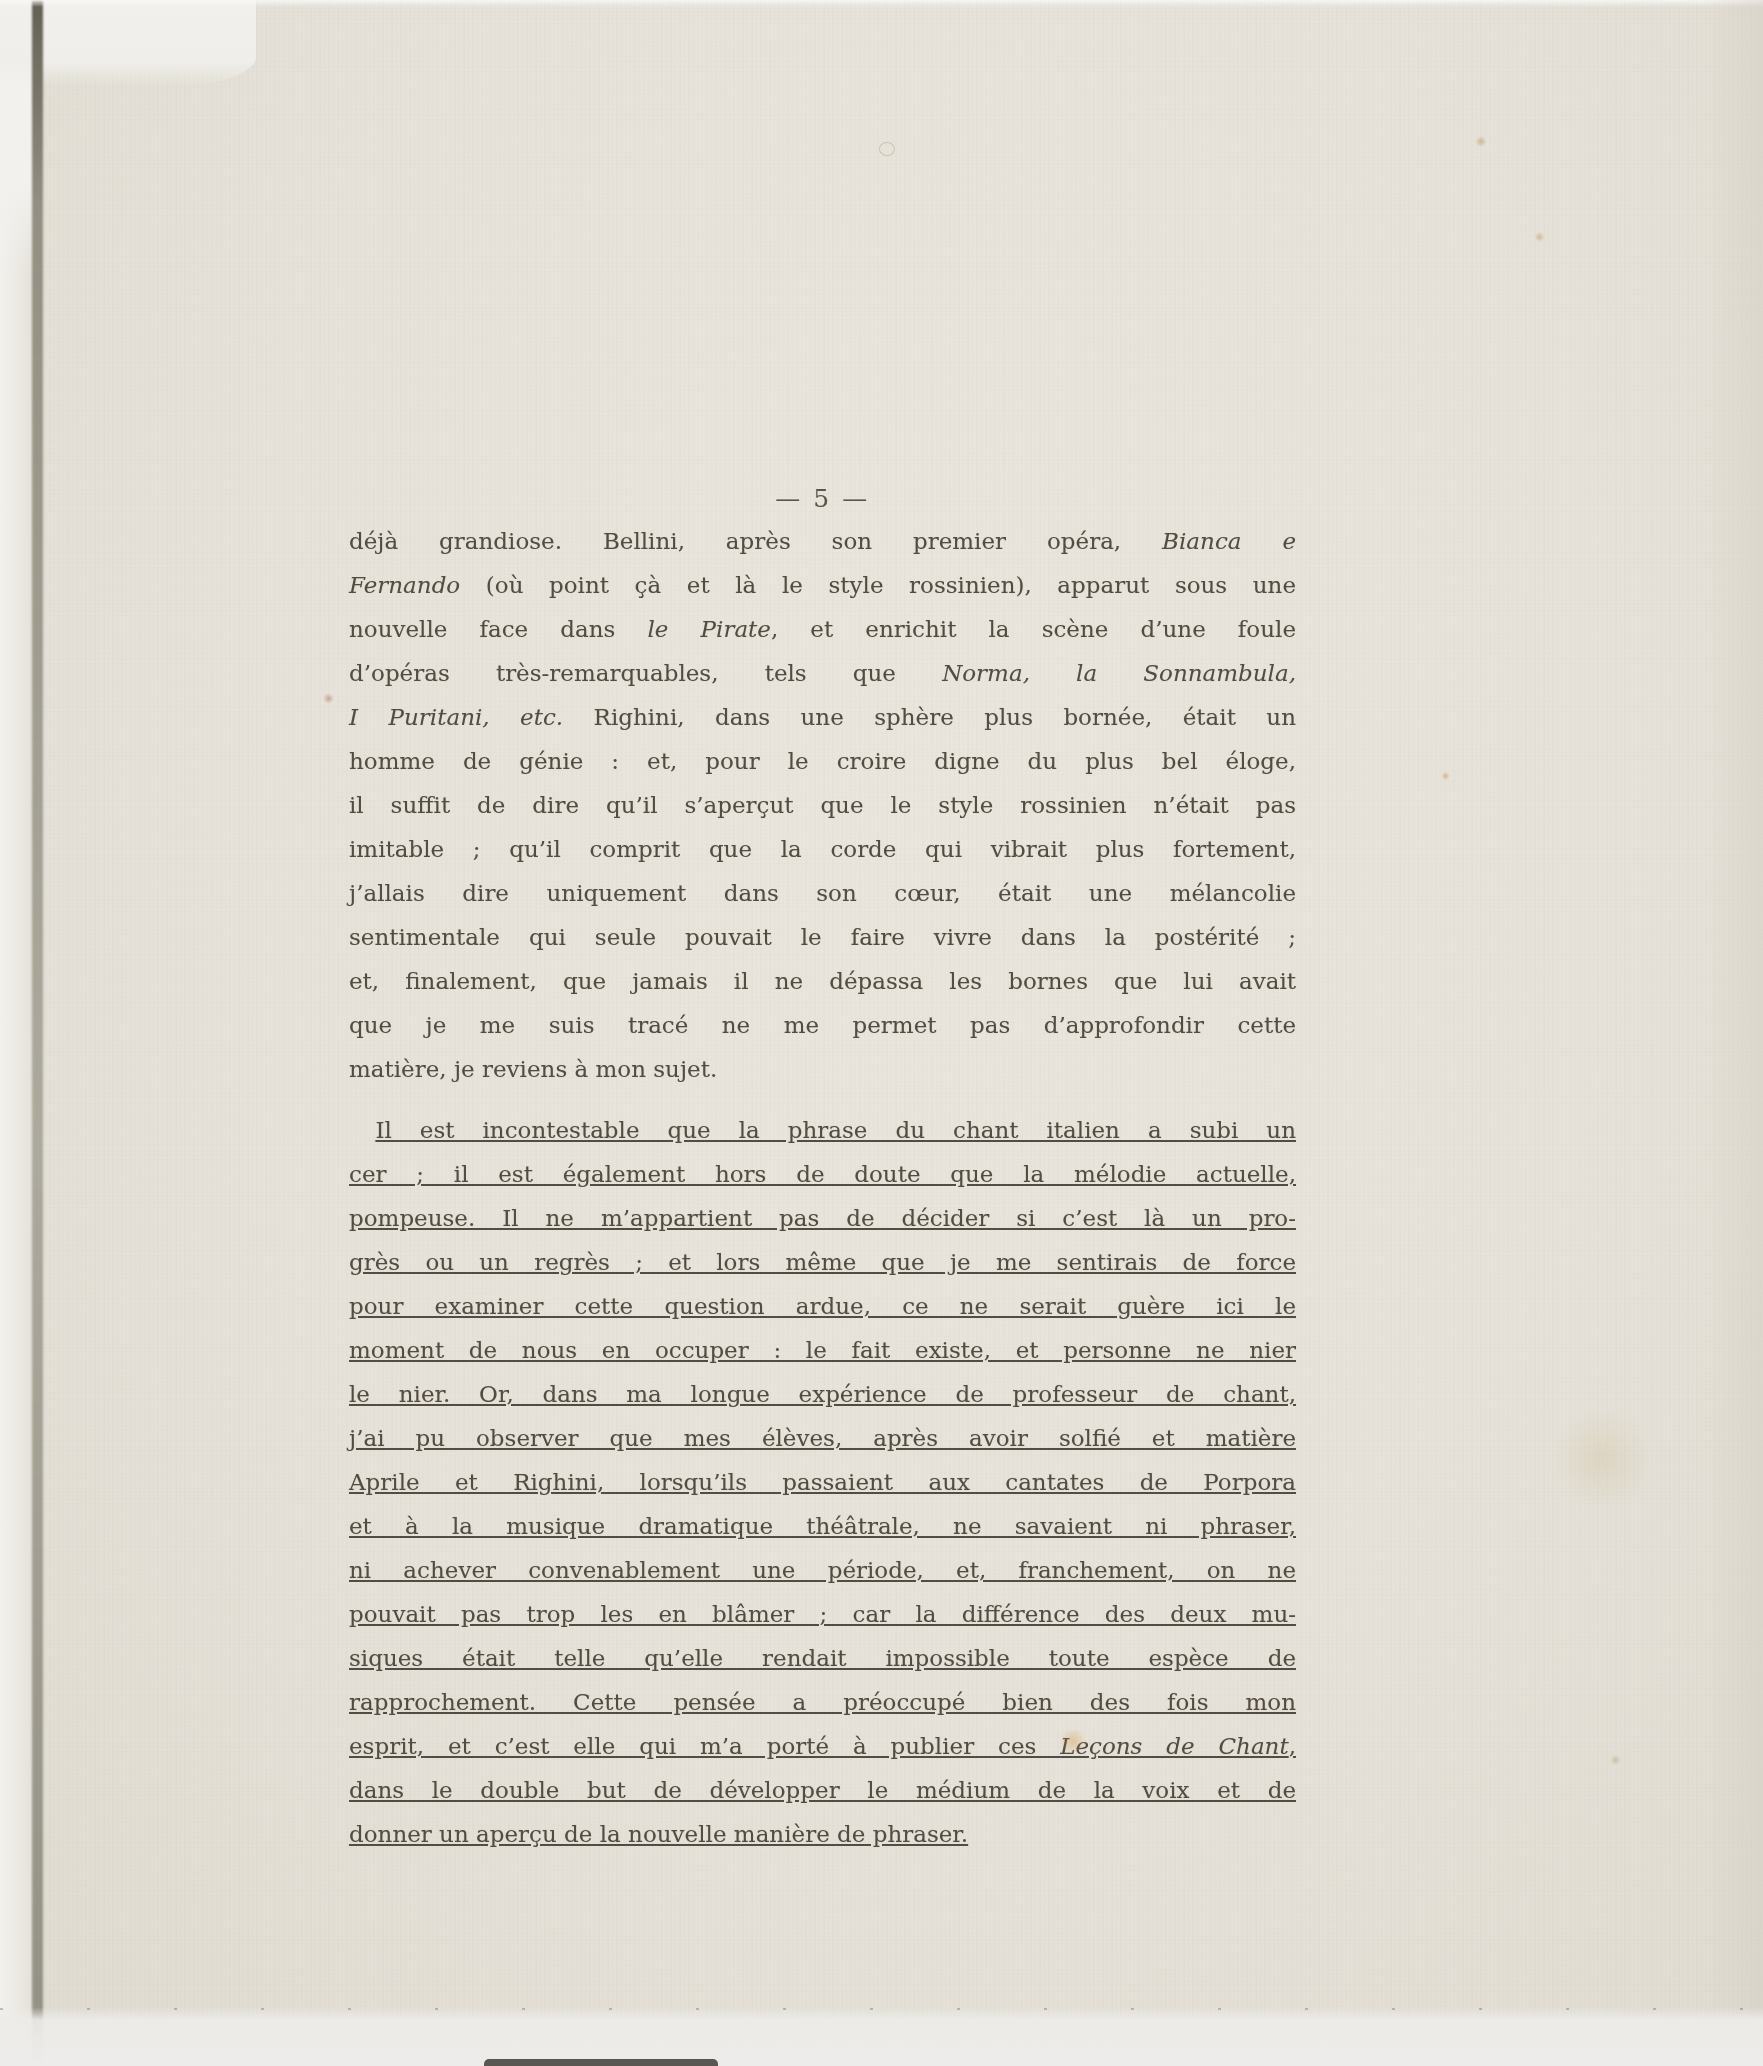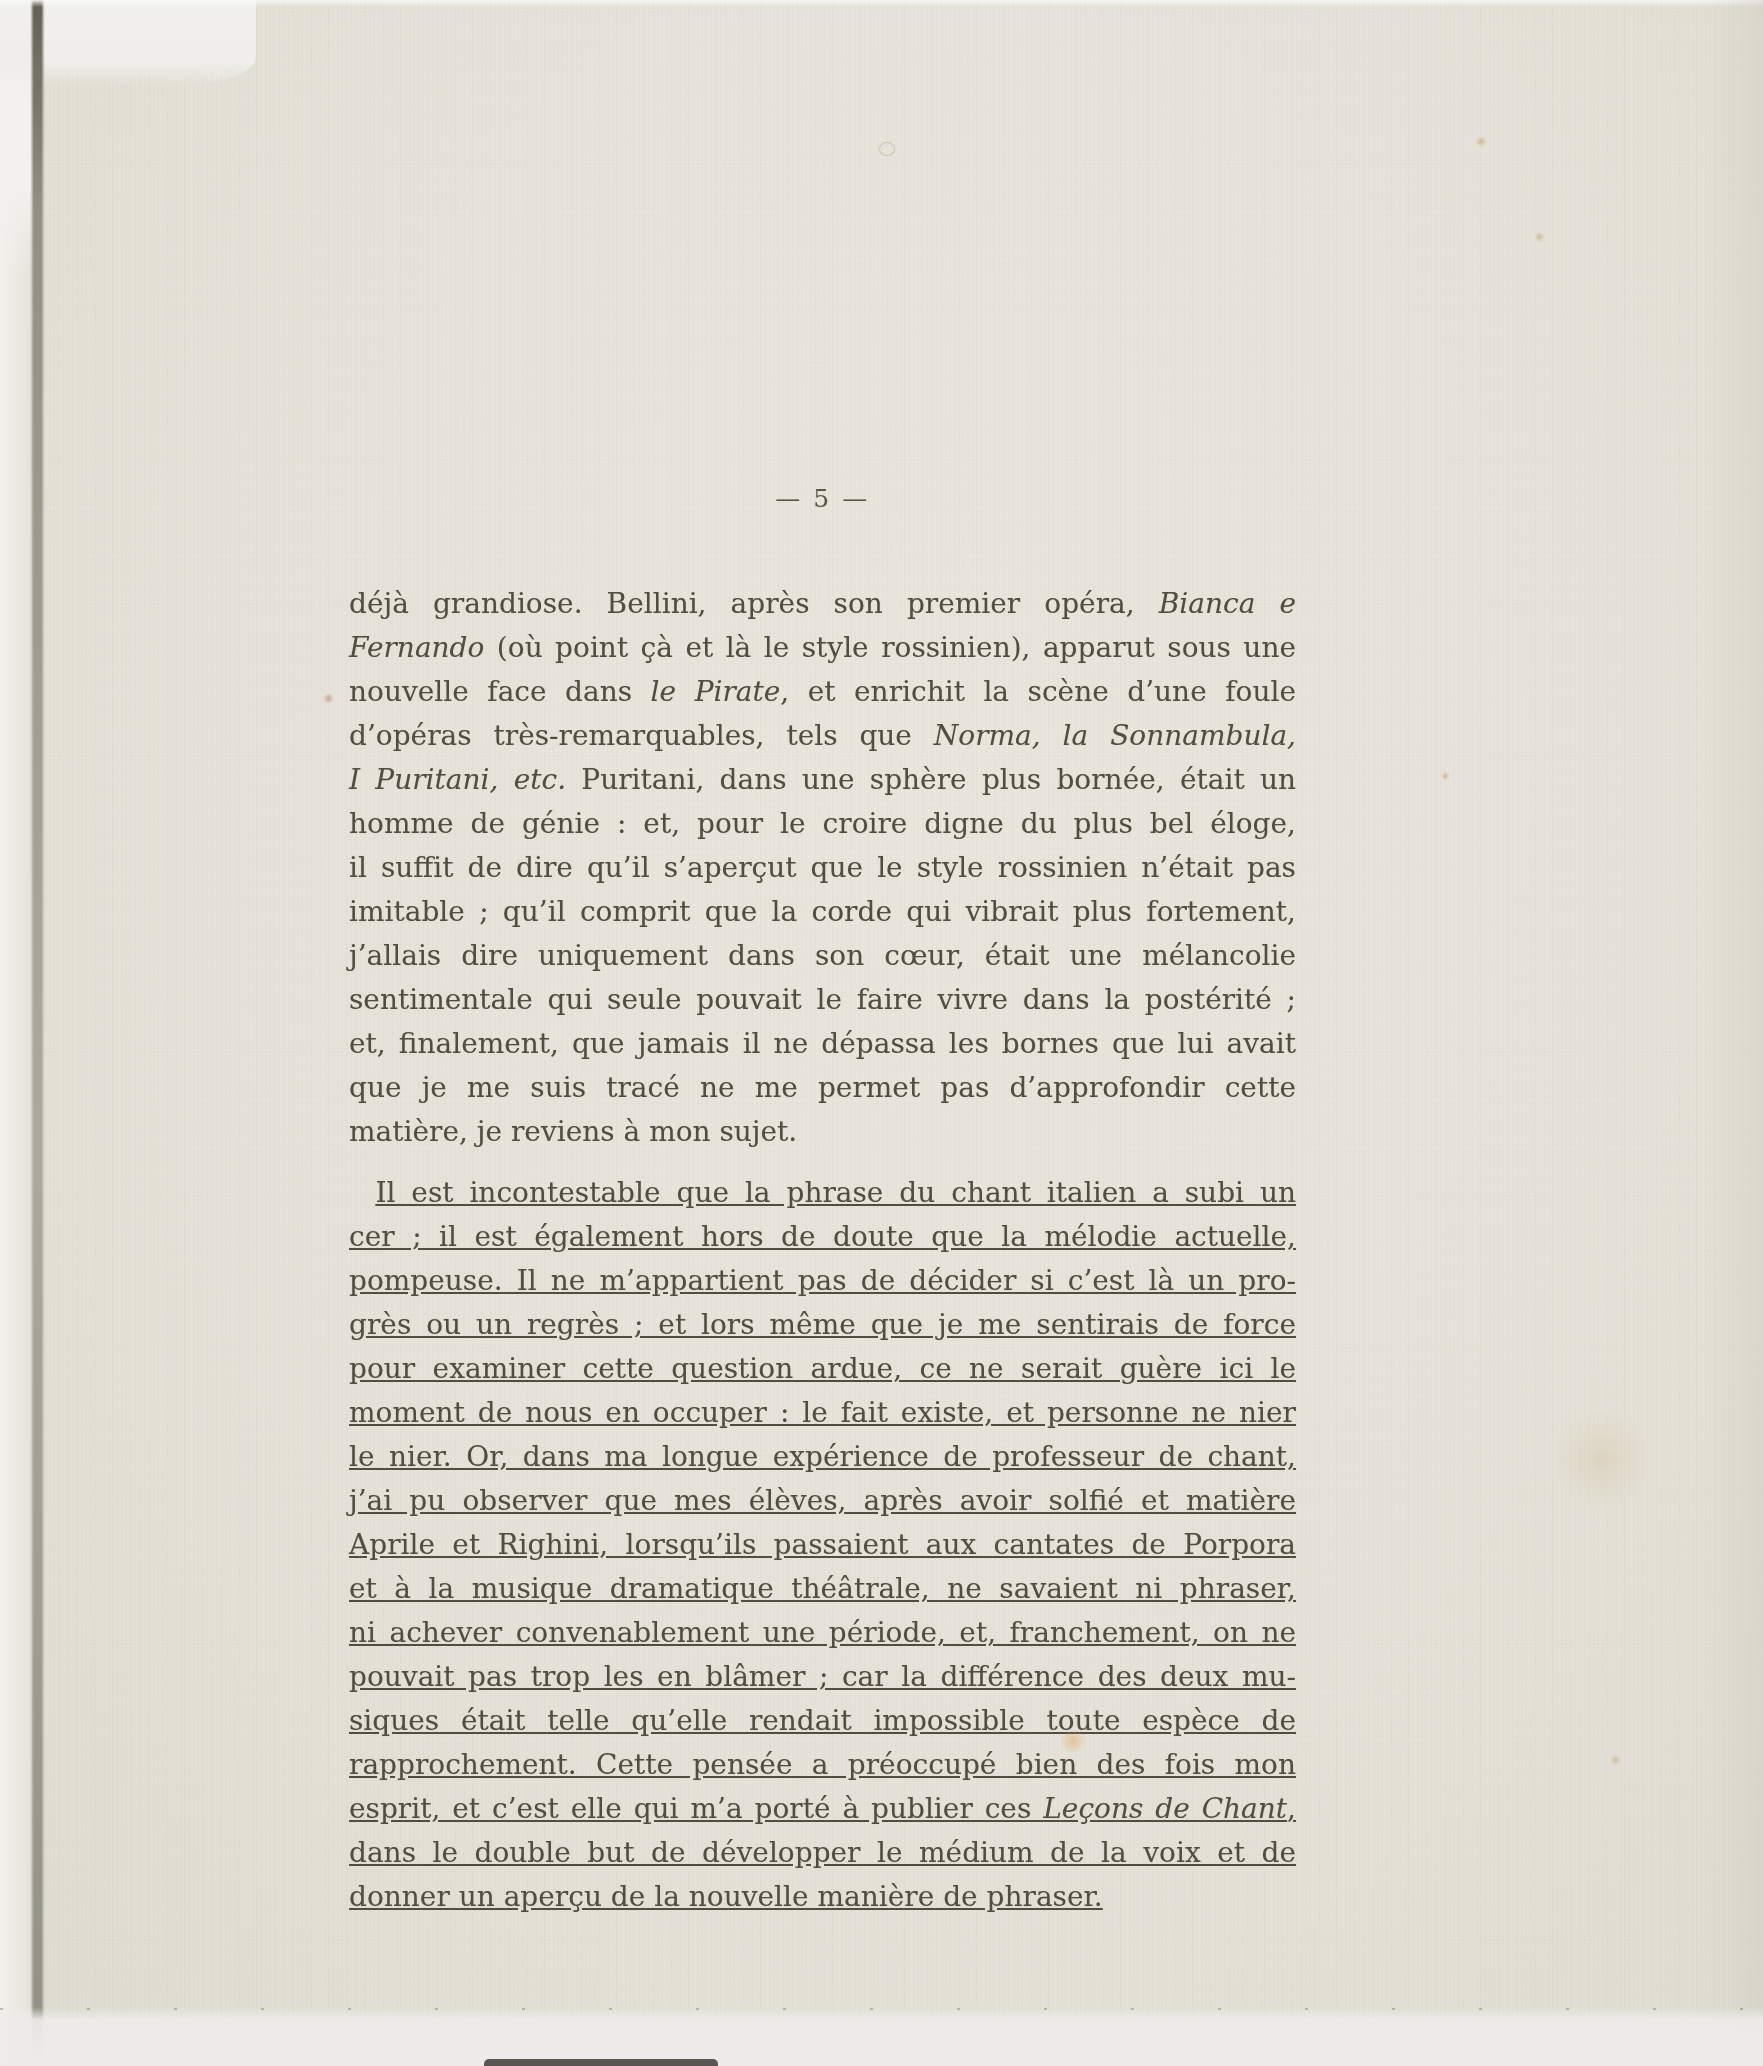--- a/index.html
+++ b/index.html
@@ -67,22 +67,22 @@
     background: #34322c; opacity: 0.8; border-radius: 5px 5px 0 0;
   }
 
   
   .page-number {
     position: absolute; left: 349px; top: 484px; width: 947px;
     text-align: center;
     font-size: 25px; color: #5b5547; letter-spacing: 2.5px;
   }
   .text-block {
-    position: absolute; left: 349px; top: 582px; width: 947px;
-    font-size: 28px; line-height: 44px;
+    position: absolute; left: 349px; top: 519px; width: 947px;
+    font-size: 23px; line-height: 44px;
     color: #534c41;
     text-shadow: 0 0 0.8px rgba(85,78,68,0.22);
   }
   .para { margin: 0; }
   .para + .para { margin-top: 17.4px; text-decoration: underline; }
   .line { text-align: justify; text-align-last: justify; }
   .line.no-just { text-align-last: left; }
   .line.indent { text-indent: 26.4px; }
   .it { font-style: italic; }
 
@@ -113,21 +113,21 @@
   <div class="bottom-bar"></div>
 
   <div class="page-number">— 5 —</div>
 
   <div class="text-block" id="text-block">
       <div class="para">
         <div class="line"><span>déjà grandiose. Bellini, après son premier opéra, </span><span class="it">Bianca e</span></div>
         <div class="line"><span class="it">Fernando</span><span> (où point çà et là le style rossinien), apparut sous une</span></div>
         <div class="line"><span>nouvelle face dans </span><span class="it">le Pirate</span><span>, et enrichit la scène d’une foule</span></div>
         <div class="line"><span>d’opéras très-remarquables, tels que </span><span class="it">Norma, la Sonnambula,</span></div>
-        <div class="line"><span class="it">I Puritani, etc.</span><span> Puritani, dans une sphère plus bornée, était un</span></div>
+        <div class="line"><span class="it">I Puritani, etc.</span><span> Righini, dans une sphère plus bornée, était un</span></div>
         <div class="line"><span>homme de génie : et, pour le croire digne du plus bel éloge,</span></div>
         <div class="line"><span>il suffit de dire qu’il s’aperçut que le style rossinien n’était pas</span></div>
         <div class="line"><span>imitable ; qu’il comprit que la corde qui vibrait plus fortement,</span></div>
         <div class="line"><span>j’allais dire uniquement dans son cœur, était une mélancolie</span></div>
         <div class="line"><span>sentimentale qui seule pouvait le faire vivre dans la postérité ;</span></div>
         <div class="line"><span>et, finalement, que jamais il ne dépassa les bornes que lui avait</span></div>
         <div class="line"><span>que je me suis tracé ne me permet pas d’approfondir cette</span></div>
         <div class="line no-just"><span>matière, je reviens à mon sujet.</span></div>
       </div>
       <div class="para">

